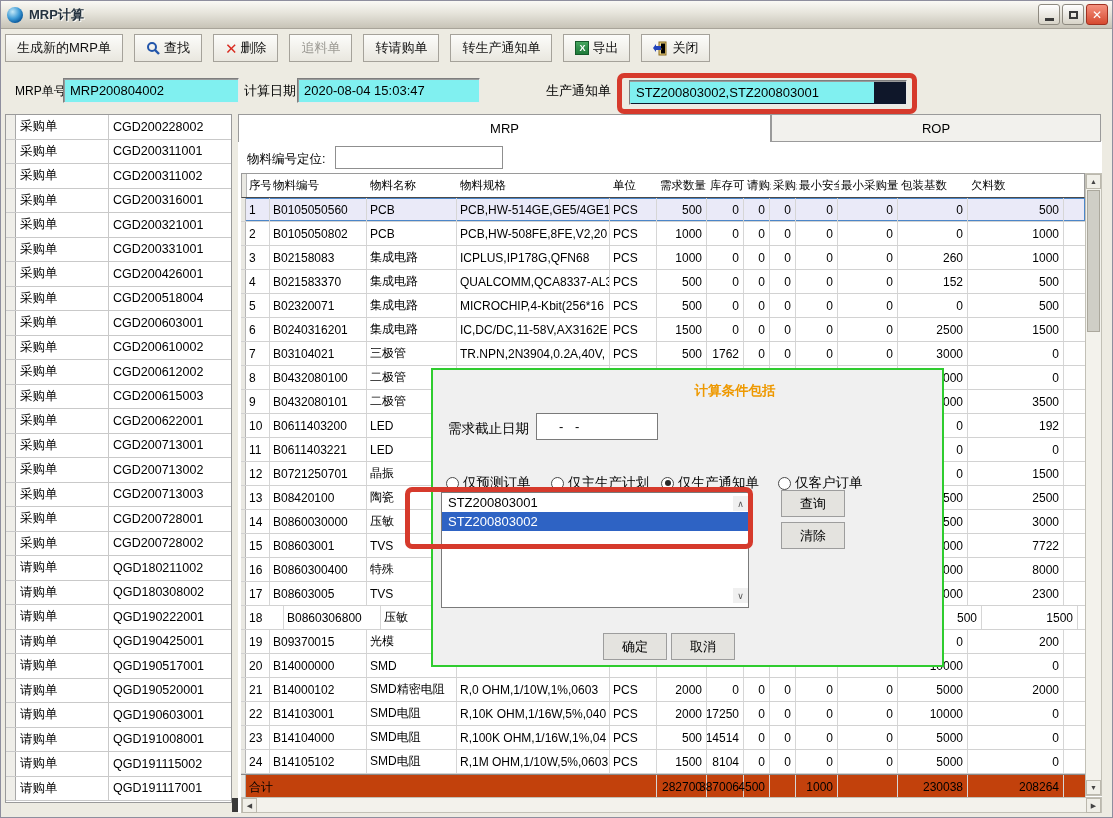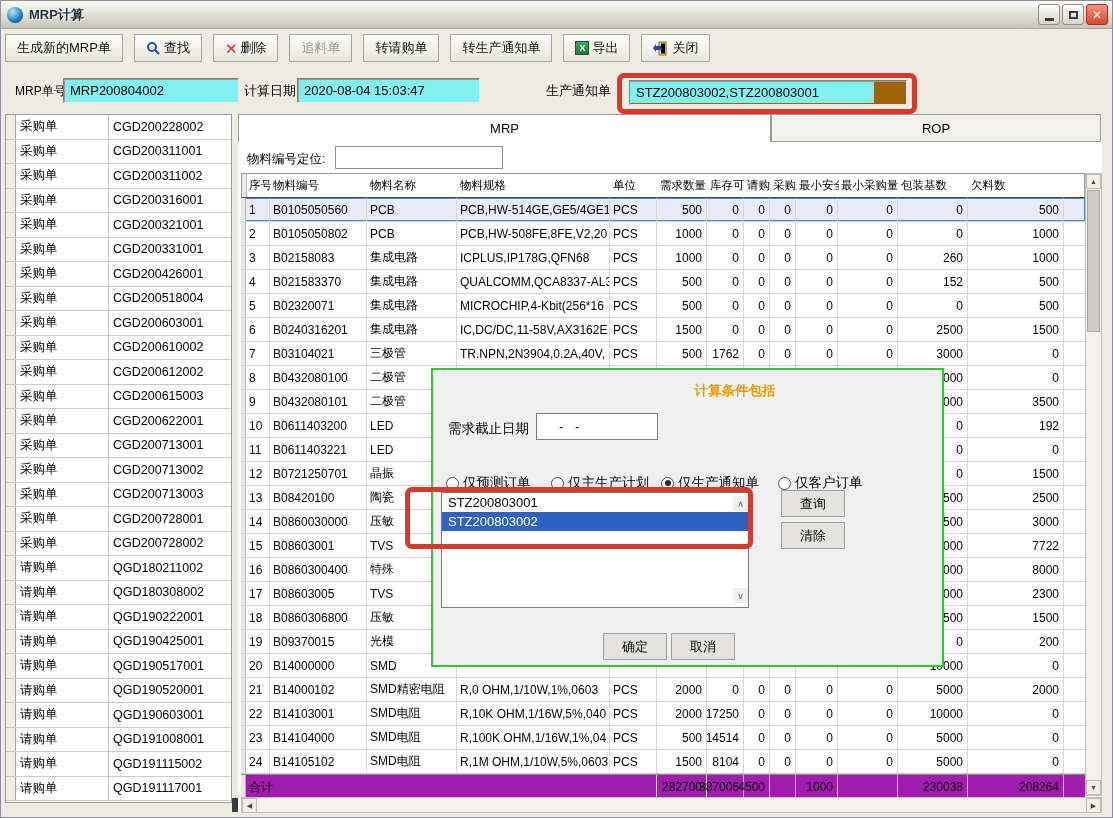--- a/index.html
+++ b/index.html
@@ -30,21 +30,21 @@
   .ic{display:inline-flex;align-items:center;justify-content:center;margin-right:3px;}
   .ic-x{color:#D92B20;font-weight:bold;font-size:15px;line-height:1;}
   .ic-excel{width:14px;height:14px;background:linear-gradient(#45A55E,#1E7A3A);border:1px solid #145A2A;
     color:#fff;font-size:9px;font-weight:bold;line-height:13px;text-align:center;box-sizing:border-box;}
 
   
   .flabel{position:absolute;font-size:13px;color:#000;white-space:nowrap;}
   .finput{position:absolute;background:#80F0F0;border:1px solid #7E7E7E;border-bottom-color:#E9E9E9;border-right-color:#E9E9E9;
     box-shadow:inset 1px 1px 0 #9A9A9A;font-size:13px;color:#000;display:flex;align-items:center;
     padding-left:6px;box-sizing:border-box;white-space:nowrap;overflow:hidden;}
-  #notice-input{background:#a16207;padding-left:0;}
+  #notice-input{background:#0f172a;padding-left:0;}
   #notice-cyan{height:21px;margin:0;background:#80F0F0;display:flex;align-items:center;
     padding-left:6px;width:238px;white-space:nowrap;overflow:hidden;}
 
   
   #left-panel{position:absolute;left:4px;top:113px;width:227px;height:689px;background:#fff;
     border:1px solid #9A9A9A;box-sizing:border-box;overflow:hidden;}
   .lp-row{display:grid;grid-template-columns:10px 93px 1fr;height:23.5px;border-bottom:1px solid #C9C9C9;font-size:12.5px;}
   .lp-row.header{height:22px;border-bottom:1px solid #808080;}
   .lp-strip{background:#EFEEE9;border-right:1px solid #A8A8A8;}
   .lp-cell{display:flex;align-items:center;padding-left:4px;border-right:1px solid #C9C9C9;overflow:hidden;white-space:nowrap;}
@@ -65,21 +65,21 @@
   #mtable{position:absolute;left:240px;top:172px;width:844px;}
   .mt-header{display:flex;height:23px;border:1px solid #9A9A9A;border-bottom:1px solid #4A4A4A;
     box-sizing:content-box;align-items:center;font-size:11.5px;background:#fff;}
   .mt-hcell{overflow:hidden;white-space:nowrap;padding-left:2px;box-sizing:border-box;flex:none;}
   .mt-row{display:flex;height:24px;border-bottom:1px solid #D2D2D2;background:#fff;box-sizing:border-box;}
   .mt-row.selected{background:#EAEAF8;box-shadow:inset 0 0 0 1px #4C86C8;}
   .mt-cell{flex:none;display:flex;align-items:center;border-right:1px solid #D6D6D6;overflow:hidden;
     white-space:nowrap;font-size:12px;box-sizing:border-box;padding:0 3px;}
   .mt-cell.num{justify-content:flex-end;padding-right:4px;}
   .mt-strip{flex:none;width:4px;background:#E9E8E2;border-right:1px solid #B5B5B5;}
-  .mt-total{display:flex;height:24px;border-top:1px solid #8A8A8A;border-bottom:1px solid #9A9A9A;background:#a21caf;font-size:11.5px;}
+  .mt-total{display:flex;height:24px;border-top:1px solid #8A8A8A;border-bottom:1px solid #9A9A9A;background:#c2410c;font-size:11.5px;}
 
   
   .sb{position:absolute;background:#F3F2EC;border:1px solid #C2C0B6;box-sizing:border-box;}
   .sb-btn{position:absolute;width:15px;height:15px;background:#F0EFE8;border:1px solid #BBB8AD;
     display:flex;align-items:center;justify-content:center;font-size:7px;color:#444;box-sizing:border-box;}
   #vthumb{position:absolute;left:1px;top:16px;width:13px;height:142px;background:#CFCEC6;border:1px solid #ABA89D;box-sizing:border-box;}
   #hthumb{position:absolute;left:231px;top:797px;width:6px;height:14px;background:#3A3A3A;}
 
   
   #dialog{position:absolute;left:430px;top:367px;width:513px;height:299px;background:#F0F0F0;
@@ -642,21 +642,21 @@
           <div class="mt-cell num" style="width: 26px;"></div>
           <div class="mt-cell num" style="width: 26px;"></div>
           <div class="mt-cell num" style="width: 42px;"></div>
           <div class="mt-cell num" style="width: 60px;"></div>
           <div class="mt-cell num" style="width: 70px;">3000</div>
           <div class="mt-cell num" style="width: 96px;">2300</div>
           <div class="mt-cell" style="width: 22px;"></div>
         </div>
         <div class="mt-row">
           <div class="mt-strip"></div>
-          <div class="mt-cell" style="width: 24px; text-align: right;">18</div>
+          <div class="mt-cell" style="width: 38px; text-align: right;">18</div>
           <div class="mt-cell" style="width: 97px;">B0860306800</div>
           <div class="mt-cell" style="width: 90px;">压敏</div>
           <div class="mt-cell" style="width: 153px;"></div>
           <div class="mt-cell" style="width: 47px;"></div>
           <div class="mt-cell num" style="width: 50px;"></div>
           <div class="mt-cell num" style="width: 37px;"></div>
           <div class="mt-cell num" style="width: 26px;"></div>
           <div class="mt-cell num" style="width: 26px;"></div>
           <div class="mt-cell num" style="width: 42px;"></div>
           <div class="mt-cell num" style="width: 60px;"></div>

